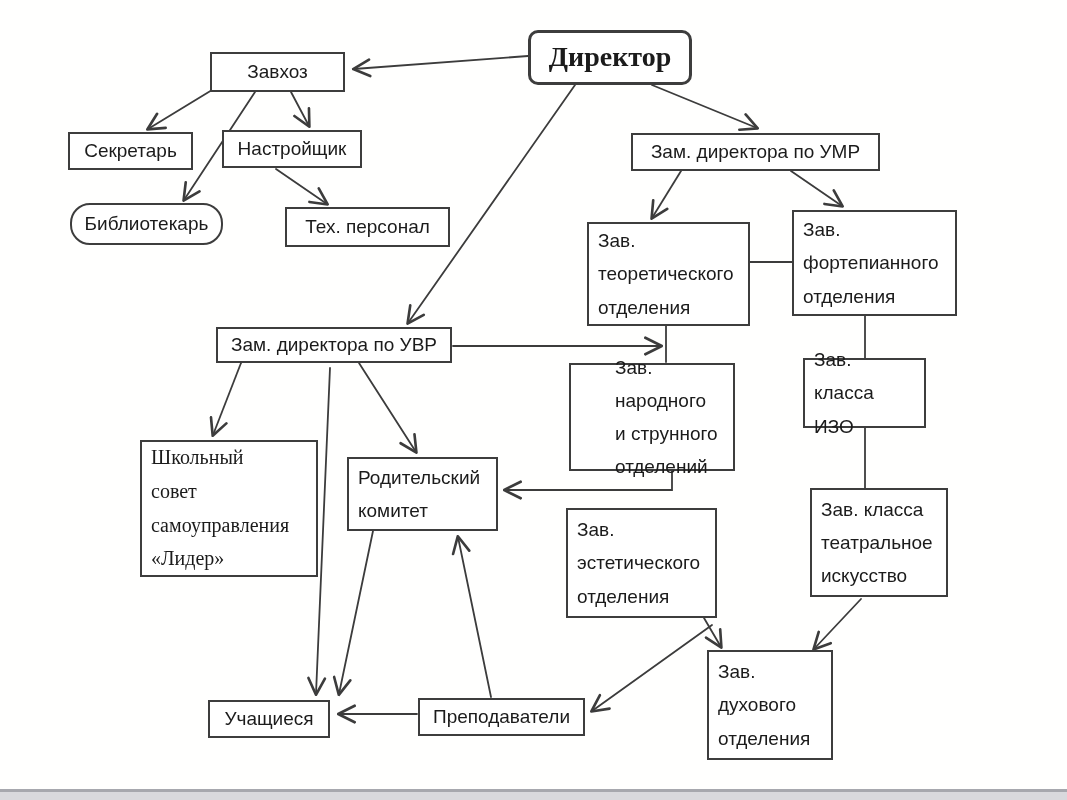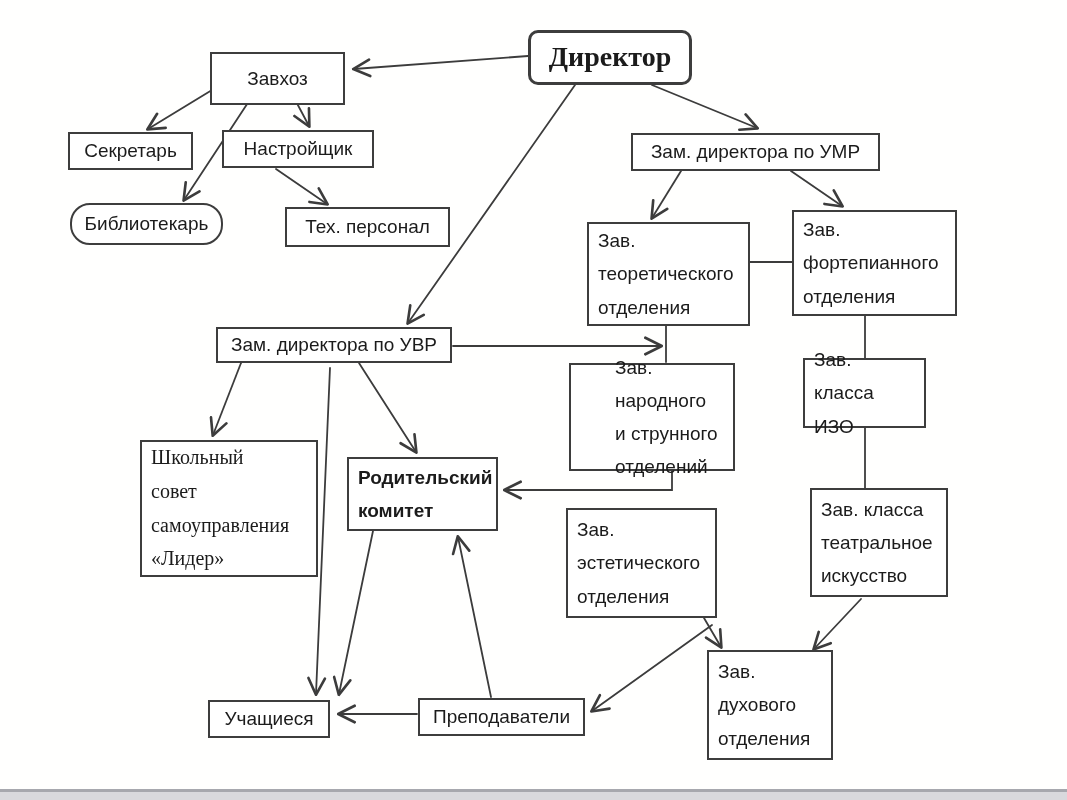--- a/index.html
+++ b/index.html
@@ -61,43 +61,43 @@
         <polyline points="373,531 339,694" fill="none" stroke="#3c3c3c" stroke-width="1.8" stroke-linecap="round" marker-end="url(#arrowhead)"></polyline>
         <polyline points="491,697 458,537" fill="none" stroke="#3c3c3c" stroke-width="1.8" stroke-linecap="round" marker-end="url(#arrowhead)"></polyline>
         <polyline points="704,618 721,647" fill="none" stroke="#3c3c3c" stroke-width="1.8" stroke-linecap="round" marker-end="url(#arrowhead)"></polyline>
         <polyline points="712,625 592,711" fill="none" stroke="#3c3c3c" stroke-width="1.8" stroke-linecap="round" marker-end="url(#arrowhead)"></polyline>
         <polyline points="861,599 814,649" fill="none" stroke="#3c3c3c" stroke-width="1.8" stroke-linecap="round" marker-end="url(#arrowhead)"></polyline>
         <polyline points="417,714 339,714" fill="none" stroke="#3c3c3c" stroke-width="1.8" stroke-linecap="round" marker-end="url(#arrowhead)"></polyline>
       </g>
   </svg>
   <div id="node-layer">
       <div class="node title single" style="left: 528px; top: 30px; width: 164px; height: 55px;">Директор</div>
-      <div class="node sans single" style="left: 210px; top: 52px; width: 135px; height: 53px;">Завхоз</div>
+      <div class="node sans single" style="left: 210px; top: 52px; width: 135px; height: 40px;">Завхоз</div>
       <div class="node sans single" style="left: 68px; top: 132px; width: 125px; height: 38px;">Секретарь</div>
-      <div class="node sans single" style="left: 222px; top: 130px; width: 152px; height: 38px;">Настройщик</div>
+      <div class="node sans single" style="left: 222px; top: 130px; width: 140px; height: 38px;">Настройщик</div>
       <div class="node sans single" style="left: 70px; top: 203px; width: 153px; height: 42px; border-radius: 20px;">Библиотекарь</div>
       <div class="node sans single" style="left: 285px; top: 207px; width: 165px; height: 40px;">Тех. персонал</div>
       <div class="node sans single" style="left: 631px; top: 133px; width: 249px; height: 38px;">Зам. директора по УМР</div>
       <div class="node sans multi" style="left: 587px; top: 222px; width: 163px; height: 104px;">Зав.
 теоретического
 отделения</div>
       <div class="node sans multi" style="left: 792px; top: 210px; width: 165px; height: 106px;">Зав.
 фортепианного
 отделения</div>
       <div class="node sans single" style="left: 216px; top: 327px; width: 236px; height: 36px;">Зам. директора по УВР</div>
       <div class="node sans multi" style="left: 569px; top: 363px; width: 166px; height: 108px; padding-left: 44px;">Зав. народного
 и струнного
 отделений</div>
       <div class="node sans multi" style="left: 803px; top: 358px; width: 123px; height: 70px;">Зав. класса
 ИЗО</div>
       <div class="node serif multi" style="left: 140px; top: 440px; width: 178px; height: 137px;">Школьный
 совет
 самоуправления
 «Лидер»</div>
-      <div class="node sans multi" style="left: 347px; top: 457px; width: 151px; height: 74px; font-weight: bold;">Родительский
+      <div class="node sans multi" style="left: 347px; top: 457px; width: 151px; height: 74px;">Родительский
 комитет</div>
       <div class="node sans multi" style="left: 566px; top: 508px; width: 151px; height: 110px;">Зав.
 эстетического
 отделения</div>
       <div class="node sans multi" style="left: 810px; top: 488px; width: 138px; height: 109px;">Зав. класса
 театральное
 искусство</div>
       <div class="node sans multi" style="left: 707px; top: 650px; width: 126px; height: 110px;">Зав.
 духового
 отделения</div>

